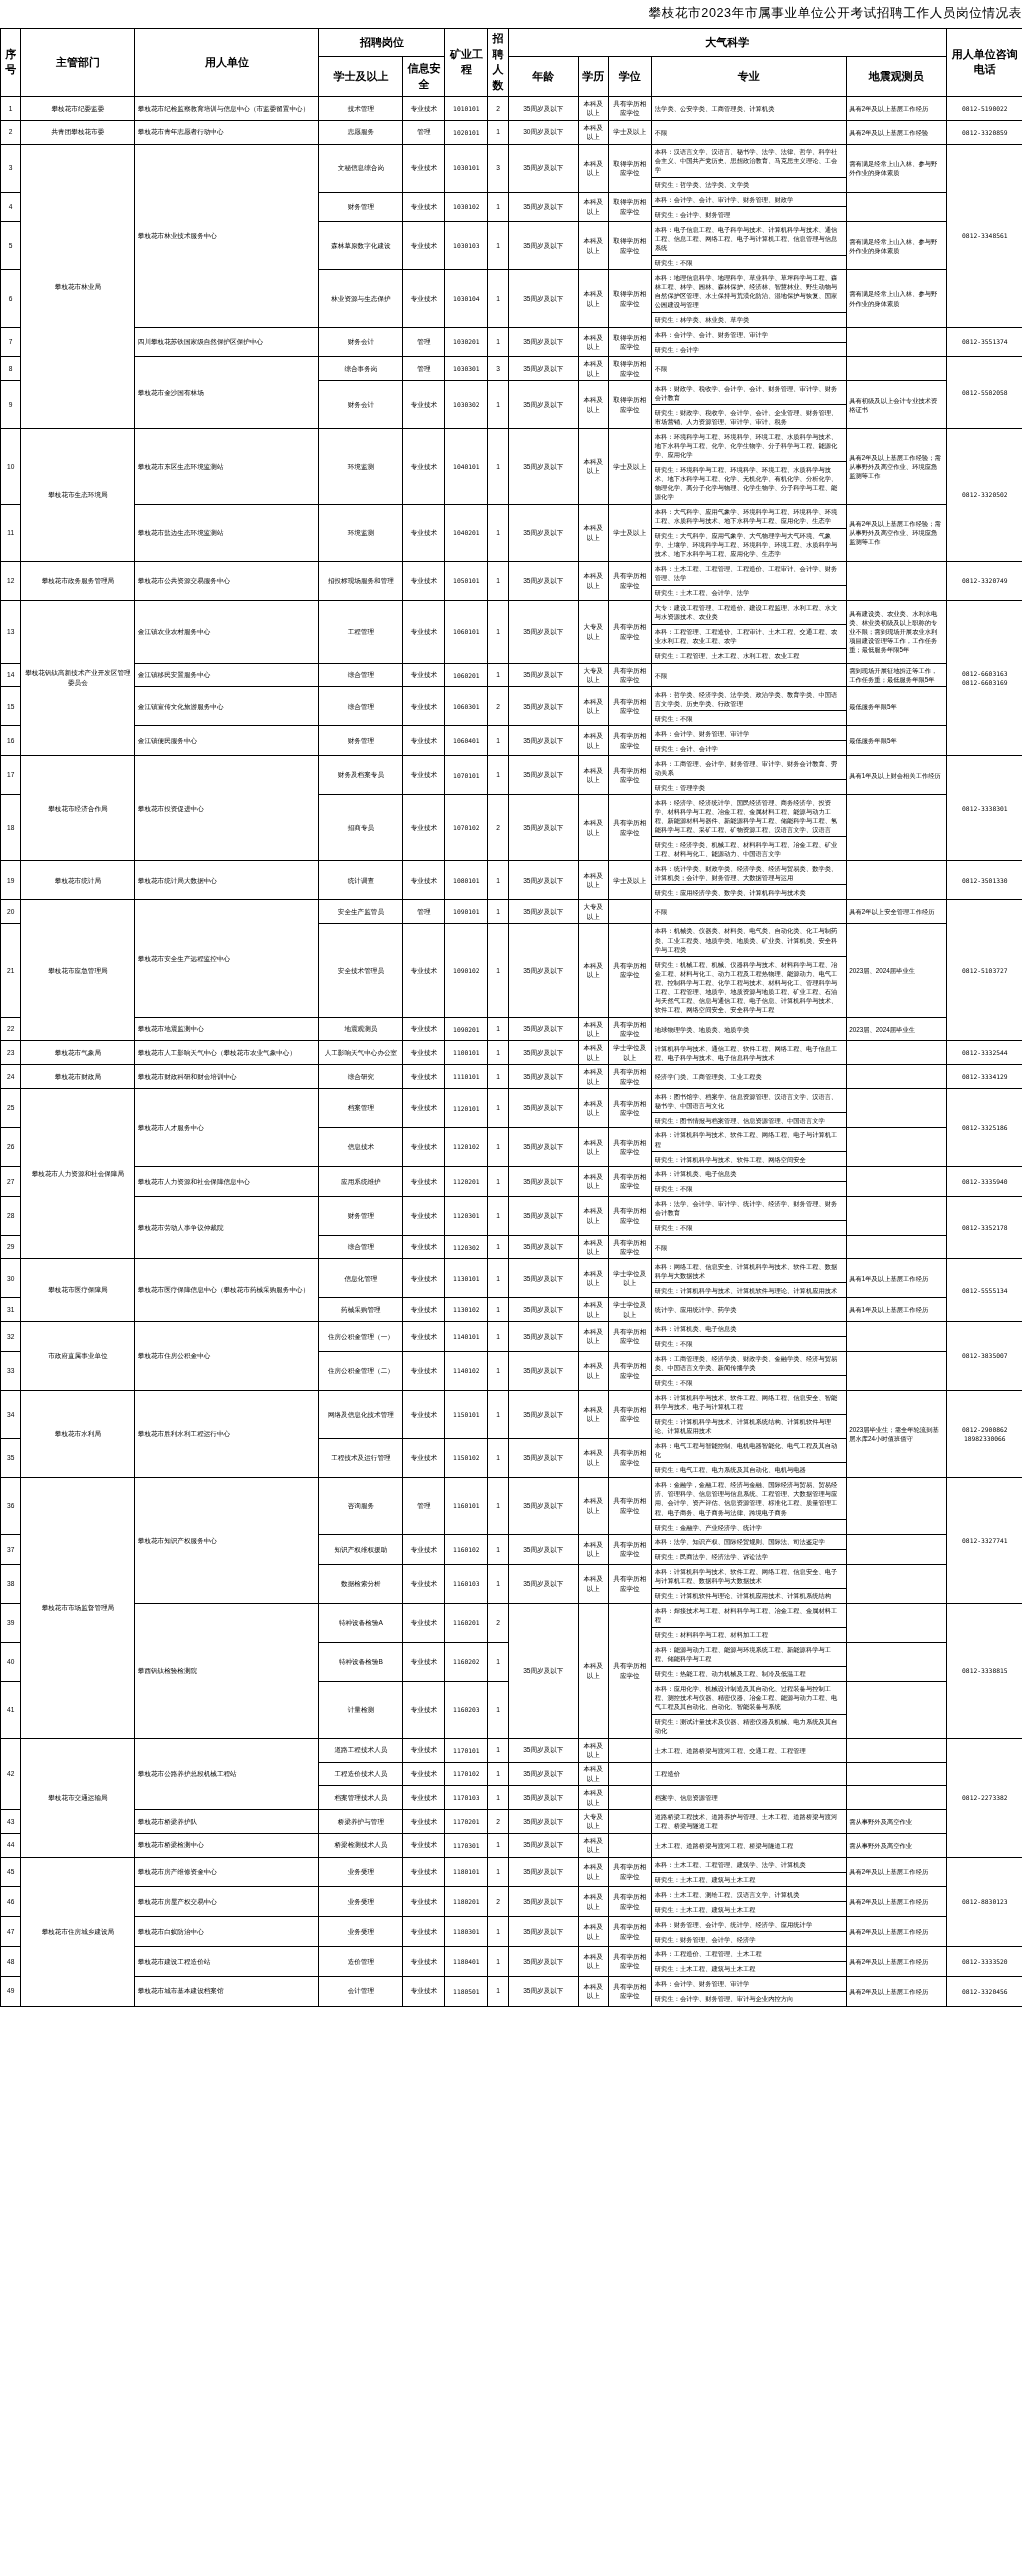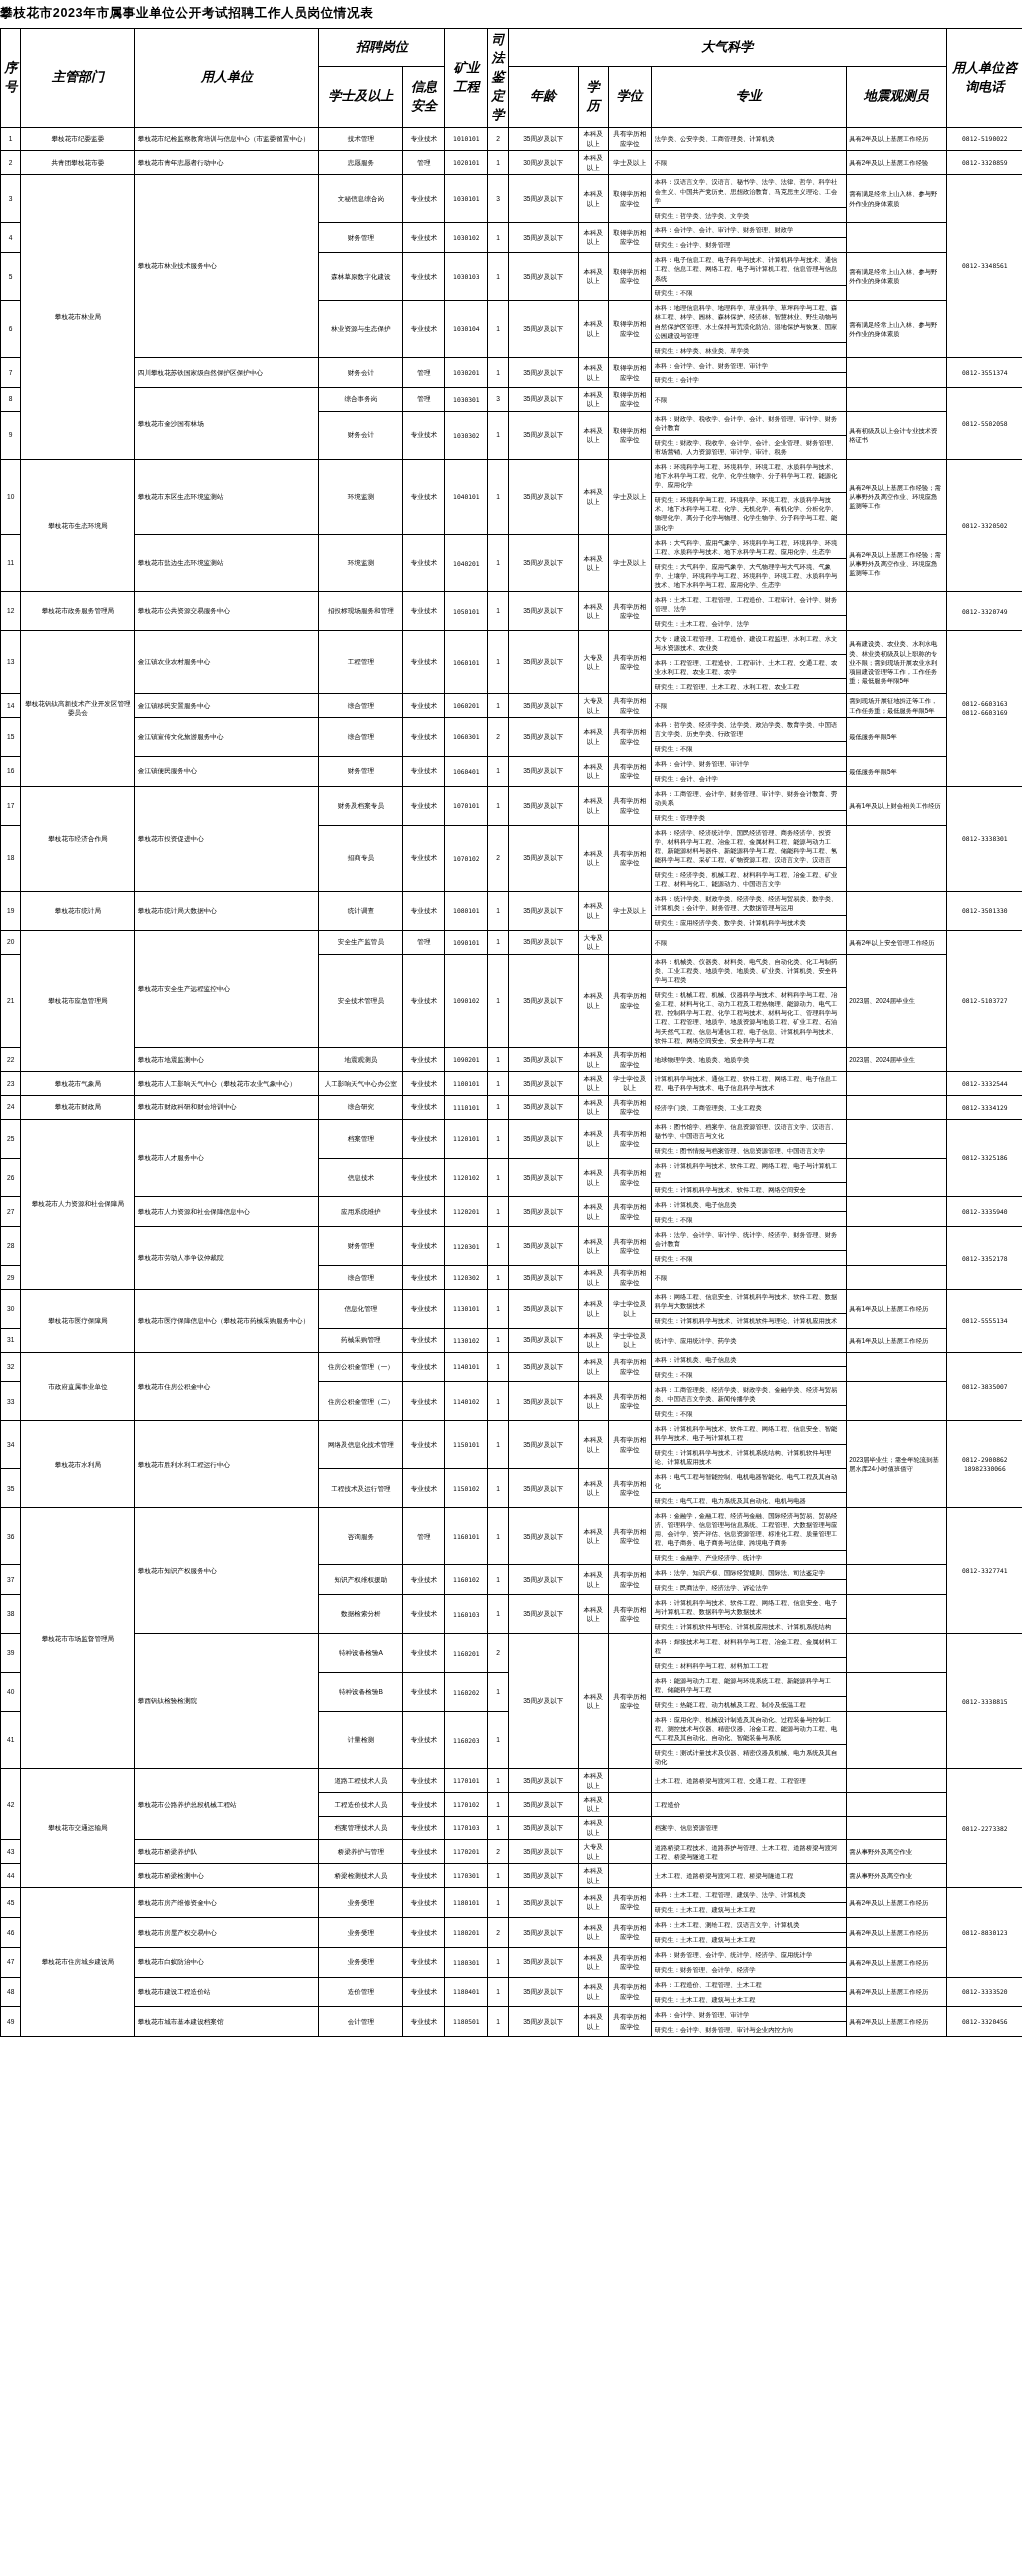--- a/index.html
+++ b/index.html
@@ -1,22 +1,22 @@
 <!DOCTYPE html>
 <html style="font-size:9.6px"><head>
 <meta charset="utf-8">
 <style>
   html,body{margin:0;padding:0;background:#ffffff;color:#000;
     font-family:"Liberation Sans","DejaVu Sans",sans-serif;}
   .page{width:1022px;margin:0 auto;background:#fff;}
-  .title{font-size:12.6px;font-weight:bold;text-align:left;padding:4.8px 0 6px;letter-spacing:0.6px;}
+  .title{font-size:12.6px;font-weight:normal;text-align:right;padding:4.8px 0 6px;letter-spacing:0.6px;}
   table{width:1022px;border-collapse:collapse;table-layout:fixed;}
   th,td{border:0.6px solid #000;vertical-align:middle;text-align:center;
     padding:1.8px 2.4px;font-size:6.6px;line-height:1.45;word-break:break-all;}
-  thead th{font-size:13px;font-weight:bold;height:21.7px;font-style:italic;}
+  thead th{font-size:11px;font-weight:bold;height:21.7px;}
   tbody tr.grp td{border-top:1.2px solid #000;}
   table{border:1.2px solid #000;}
   td.col-emp{text-align:left;}
   td.col-major{text-align:left;font-size:6.3px;padding:0;}
   td.col-other{text-align:left;font-size:6.3px;}
   td.col-code,td.col-phone{font-family:"DejaVu Sans Mono","Liberation Mono",monospace;font-size:6.3px;}
   td.col-name{font-size:6.6px;}
   .mline{padding:2.4px 3px;}
   .mline.sep{border-top:0.6px solid #000;}
   .pline{display:block;}
@@ -50,21 +50,21 @@
         <col class="c-other">
       <col class="c-phone">
     </colgroup>
     <thead>
       <tr>
         <th rowspan="2">序号</th>
         <th rowspan="2">主管部门</th>
         <th rowspan="2">用人单位</th>
         <th colspan="2">招聘岗位</th>
         <th rowspan="2">矿业工程</th>
-        <th rowspan="2">司法鉴定学</th>
+        <th rowspan="2">招聘人数</th>
         <th colspan="5">大气科学</th>
         <th rowspan="2">用人单位咨询电话</th>
       </tr>
       <tr>
         <th>学士及以上</th>
         <th>信息安全</th>
         <th>年龄</th>
         <th>学历</th>
         <th>学位</th>
         <th>专业</th>

